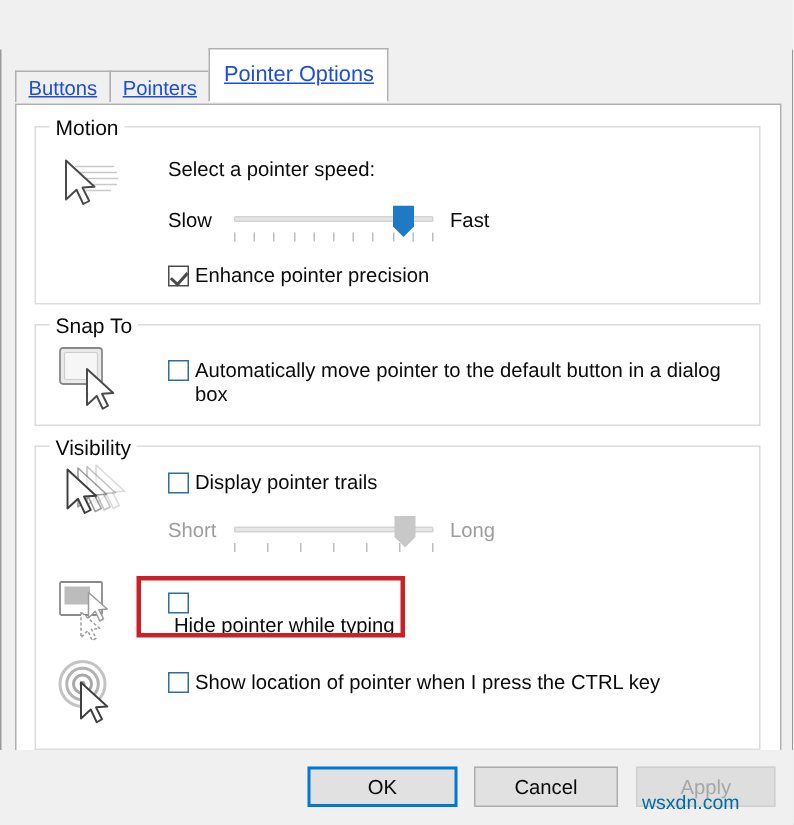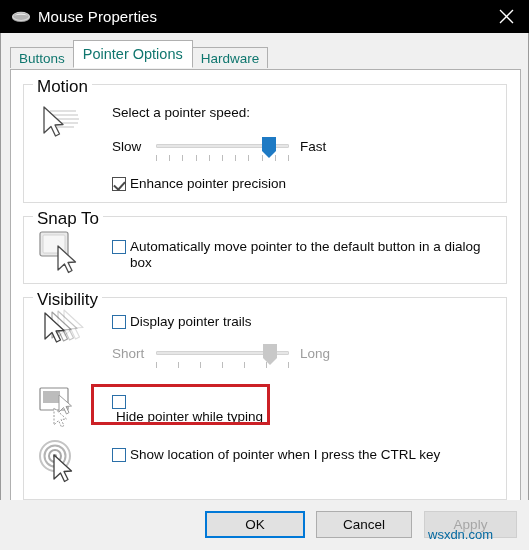--- a/index.html
+++ b/index.html
@@ -68,29 +68,30 @@
     display: flex;
     align-items: flex-end;
   }
   .tab {
     height: 21px;
     padding: 0 8px;
     background: #f0f0f0;
     border: 1px solid #b0b0b0;
     border-bottom: none;
     font-size: 13.5px;
-    color: #0f766e;
+    color: #1d4ed8;
     display: flex;
     align-items: center;
     margin-right: -1px;
     cursor: default;
     white-space: nowrap;
+    text-decoration: underline;
   }
   .tab.active {
-    height: 28px;
+    height: 36px;
     background: #ffffff;
     border: 1px solid #b0b0b0;
     border-bottom: 1px solid #ffffff;
     z-index: 3;
     position: relative;
     font-size: 14.5px;
     padding: 0 9px;
   }
 
   
@@ -106,21 +107,21 @@
   .group {
     position: absolute;
     border: 1px solid #dcdcdc;
     background: transparent;
   }
   .group-title {
     position: absolute;
     top: -8px; left: 9px;
     background: #ffffff;
     padding: 0 4px;
-    font-size: 17px;
+    font-size: 14px;
     color: #0a0a0a;
     white-space: nowrap;
   }
 
   #group-motion  { left: 12px; top: 14px;  width: 484px; height: 119px; }
   #group-snapto  { left: 12px; top: 146px; width: 484px; height: 68px;  }
   #group-vis     { left: 12px; top: 227px; width: 484px; height: 203px; }
 
   
   .icon-cell {
@@ -255,44 +256,27 @@
     color: #0369a1;
     white-space: nowrap;
     z-index: 12;
   }
 </style>
 </head>
 <body>
 
 <div id="window">
 
-  <div id="titlebar">
-    <div id="title-icon">
-      <svg width="22" height="18" viewBox="0 0 22 18">
-        <ellipse cx="11" cy="9.5" rx="9" ry="4.6" fill="#9b9b9b"></ellipse>
-        <ellipse cx="11" cy="8.4" rx="9" ry="4.6" fill="#d6d6d6"></ellipse>
-        <ellipse cx="11" cy="8.2" rx="7.6" ry="3.7" fill="#b4b4b4"></ellipse>
-        <path d="M4 7.5 Q11 3.5 18 7.5 Q11 5.8 4 7.5 Z" fill="#efefef"></path>
-      </svg>
-    </div>
-    <div id="title-text">Mouse Properties</div>
-    <div id="close-btn">
-      <svg width="15" height="15" viewBox="0 0 15 15">
-        <line x1="1" y1="1" x2="14" y2="14" stroke="#ffffff" stroke-width="1.3"></line>
-        <line x1="14" y1="1" x2="1" y2="14" stroke="#ffffff" stroke-width="1.3"></line>
-      </svg>
-    </div>
-  </div>
 
   <div id="frame">
 
     <div id="tabstrip">
       <div class="tab">Buttons</div>
+      <div class="tab">Pointers</div>
       <div class="tab active">Pointer Options</div>
-      <div class="tab">Hardware</div>
     </div>
 
     <div id="tabpage">
 
       <div class="group" id="group-motion">
         <div class="group-title">Motion</div>
 
         <div class="icon-cell" style="left:8px; top:14px;">
           <svg width="54" height="48" viewBox="0 0 54 48">
             <g stroke="#c9c9c9" stroke-width="1.1">

